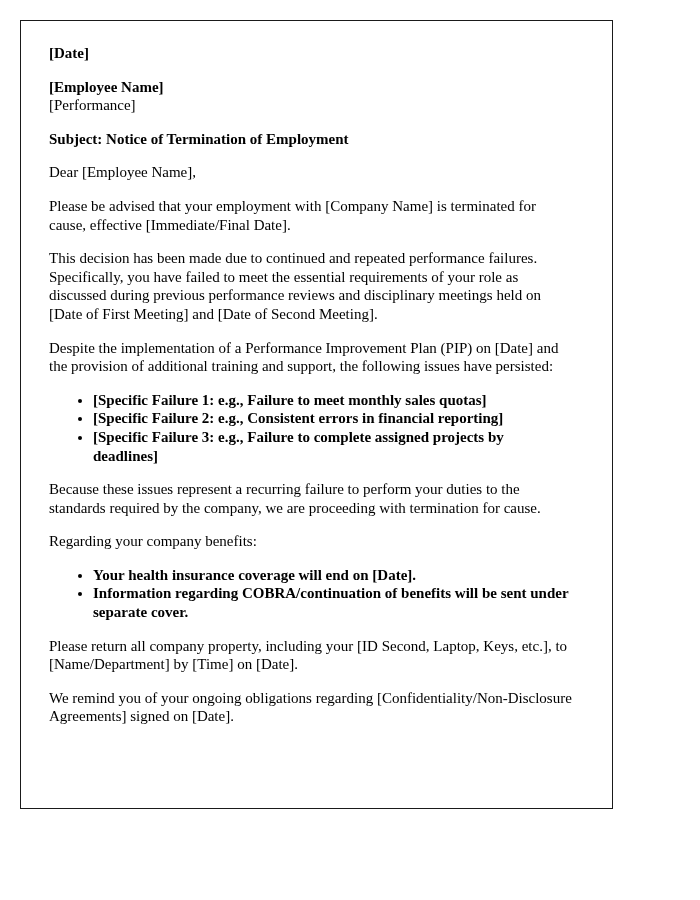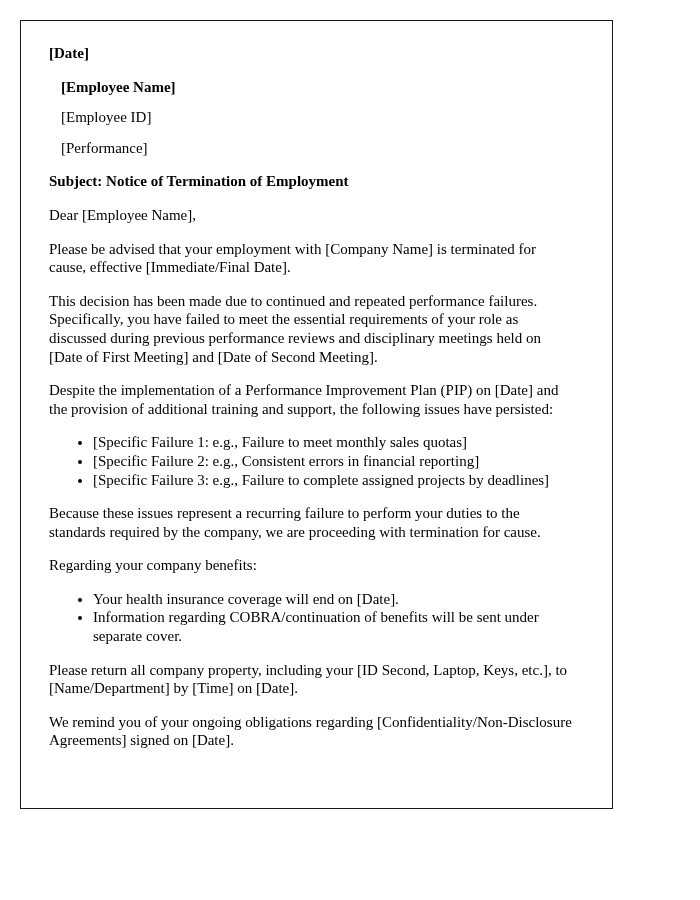--- a/index.html
+++ b/index.html
@@ -24,51 +24,51 @@
     padding: 23px 40px 0 28px;
     overflow: hidden;
     background: #ffffff;
   }
   .page p {
     margin: 0 0 15px 0;
     font-size: 15px;
     line-height: 18.6px;
   }
   .page p.tight {
-    margin: 12px;
+    margin: 0;
   }
   .block {
     margin: 0 0 15px 0;
   }
   .bold {
     font-weight: bold;
   }
   ul {
     margin: 0 0 15px 0;
     padding-left: 44px;
     font-size: 15px;
     line-height: 18.6px;
+    font-weight: bold;
   }
   li {
     margin: 0;
   }
   .underline {
     text-decoration: underline;
   }
 </style>
 </head>
 <body>
 
 <div class="page">
 
   <p class="bold">[Date]</p>
 
   <div class="block">
     <p class="bold tight">[Employee Name]</p>
-    <p class="tight">[Employee ID]</p>
     <p class="tight">[Performance]</p>
   </div>
 
   <p class="bold">Subject: Notice of Termination of Employment</p>
 
   <p>Dear [Employee Name],</p>
 
   <p>Please be advised that your employment with [Company Name] is terminated for cause, effective [Immediate/Final Date].</p>
 
   <p>This decision has been made due to continued and repeated performance failures. Specifically, you have failed to meet the essential requirements of your role as discussed during previous performance reviews and disciplinary meetings held on [Date of First Meeting] and [Date of Second Meeting].</p>

